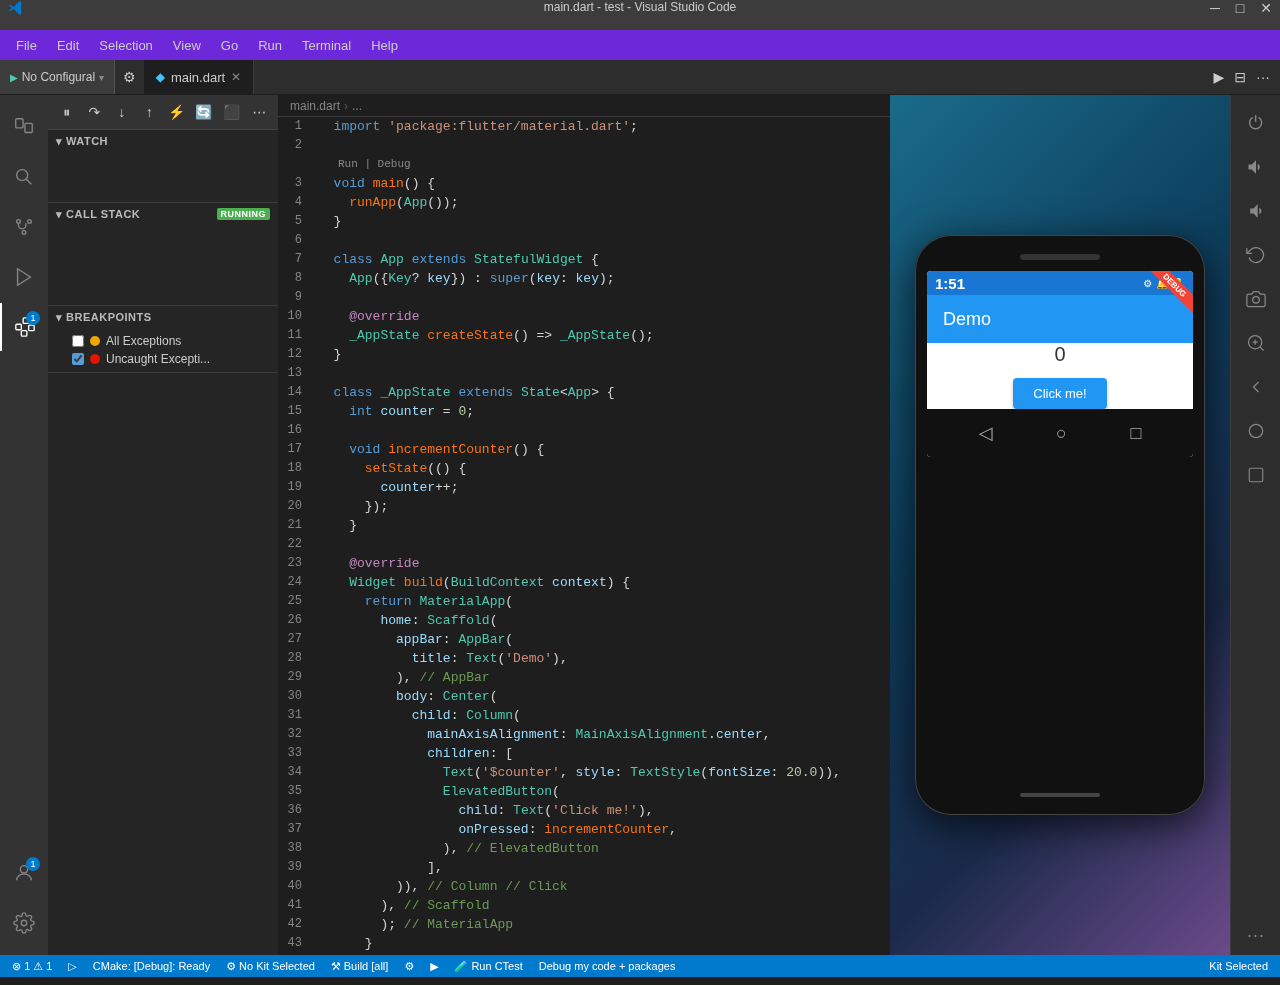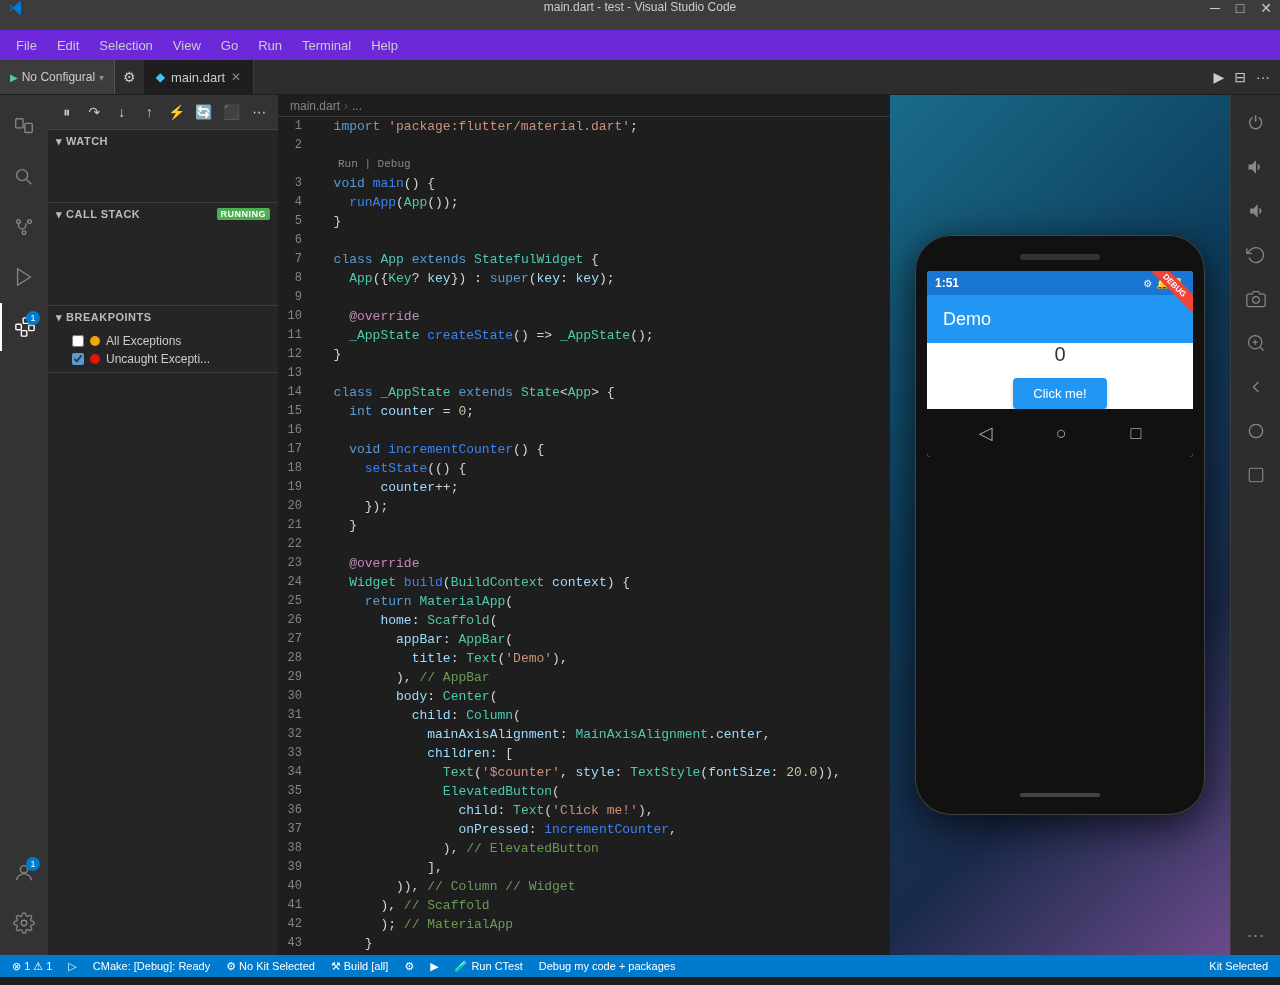--- a/index.html
+++ b/index.html
@@ -260,21 +260,21 @@
       color: #858585;
       padding-right: 16px;
       user-select: none;
       font-size: 12px;
     }
     .line-content { color: #d4d4d4; }
 
     
     .kw { color: #569cd6; }
     .kw2 { color: #c586c0; }
-    .fn { color: #3b82f6; }
+    .fn { color: #f97316; }
     .str { color: #ce9178; }
     .cls { color: #4ec9b0; }
     .num { color: #b5cea8; }
     .cmt { color: #6a9955; }
     .run-debug-link { color: #888; font-size: 11px; }
     .param { color: #9cdcfe; }
     .prop { color: #9cdcfe; }
     .punc { color: #d4d4d4; }
 
     
@@ -319,21 +319,21 @@
       flex-direction: column;
     }
     .phone-status-bar {
       height: 24px;
       background: #1976d2;
       display: flex;
       align-items: center;
       padding: 0 8px;
       justify-content: space-between;
     }
-    .phone-time { color: white; font-size: 12px; font-weight: bold; }
+    .phone-time { color: white; font-size: 15px; font-weight: bold; }
     .phone-icons { color: white; font-size: 10px; display: flex; gap: 4px; align-items: center; }
     .phone-appbar {
       height: 48px;
       background: #2196f3;
       display: flex;
       align-items: center;
       padding: 0 16px;
     }
     .phone-appbar-title { color: white; font-size: 18px; font-weight: 500; }
     .phone-content {
@@ -744,21 +744,21 @@
       <div class="code-line">
         <span class="line-num">38</span>
         <span class="line-content">&nbsp;&nbsp;&nbsp;&nbsp;&nbsp;&nbsp;&nbsp;&nbsp;&nbsp;&nbsp;&nbsp;&nbsp;&nbsp;&nbsp;&nbsp;&nbsp;<span class="punc">),</span> <span class="cmt">// ElevatedButton</span></span>
       </div>
       <div class="code-line">
         <span class="line-num">39</span>
         <span class="line-content">&nbsp;&nbsp;&nbsp;&nbsp;&nbsp;&nbsp;&nbsp;&nbsp;&nbsp;&nbsp;&nbsp;&nbsp;&nbsp;&nbsp;<span class="punc">],</span></span>
       </div>
       <div class="code-line">
         <span class="line-num">40</span>
-        <span class="line-content">&nbsp;&nbsp;&nbsp;&nbsp;&nbsp;&nbsp;&nbsp;&nbsp;&nbsp;&nbsp;<span class="punc">)),</span> <span class="cmt">// Column // Widget</span></span>
+        <span class="line-content">&nbsp;&nbsp;&nbsp;&nbsp;&nbsp;&nbsp;&nbsp;&nbsp;&nbsp;&nbsp;<span class="punc">)),</span> <span class="cmt">// Column // Click</span></span>
       </div>
       <div class="code-line">
         <span class="line-num">41</span>
         <span class="line-content">&nbsp;&nbsp;&nbsp;&nbsp;&nbsp;&nbsp;&nbsp;&nbsp;<span class="punc">),</span> <span class="cmt">// Scaffold</span></span>
       </div>
       <div class="code-line">
         <span class="line-num">42</span>
         <span class="line-content">&nbsp;&nbsp;&nbsp;&nbsp;&nbsp;&nbsp;&nbsp;&nbsp;<span class="punc">);</span> <span class="cmt">// MaterialApp</span></span>
       </div>
       <div class="code-line">

